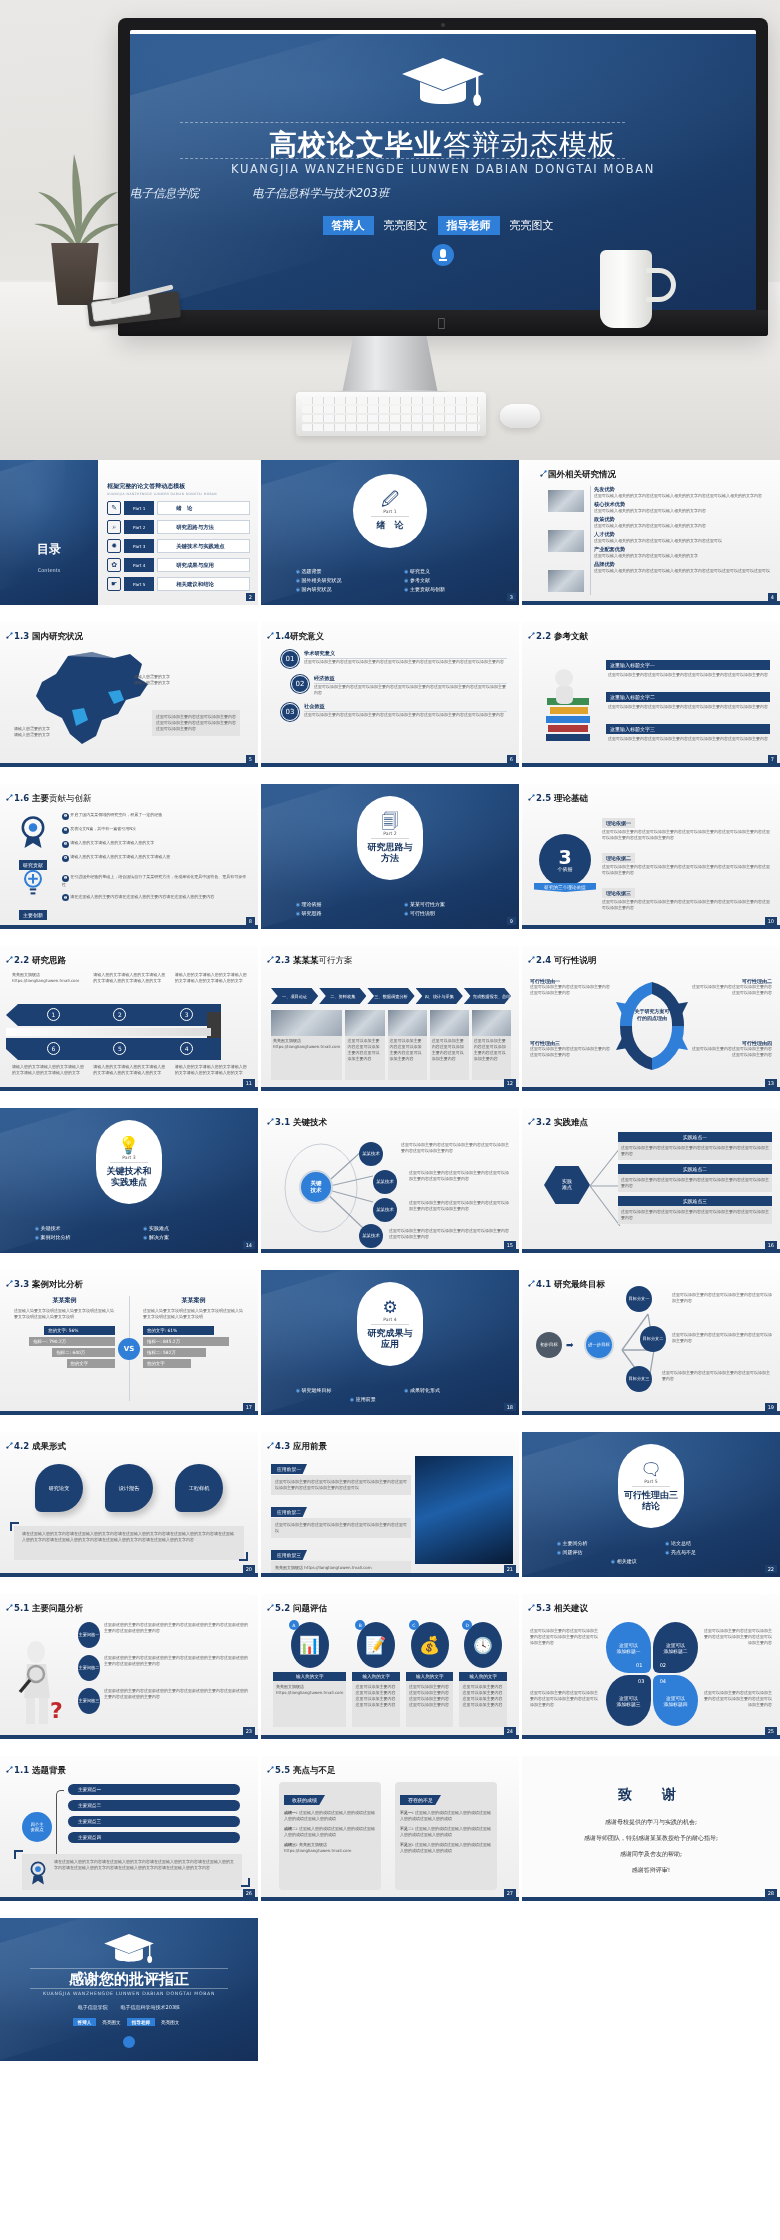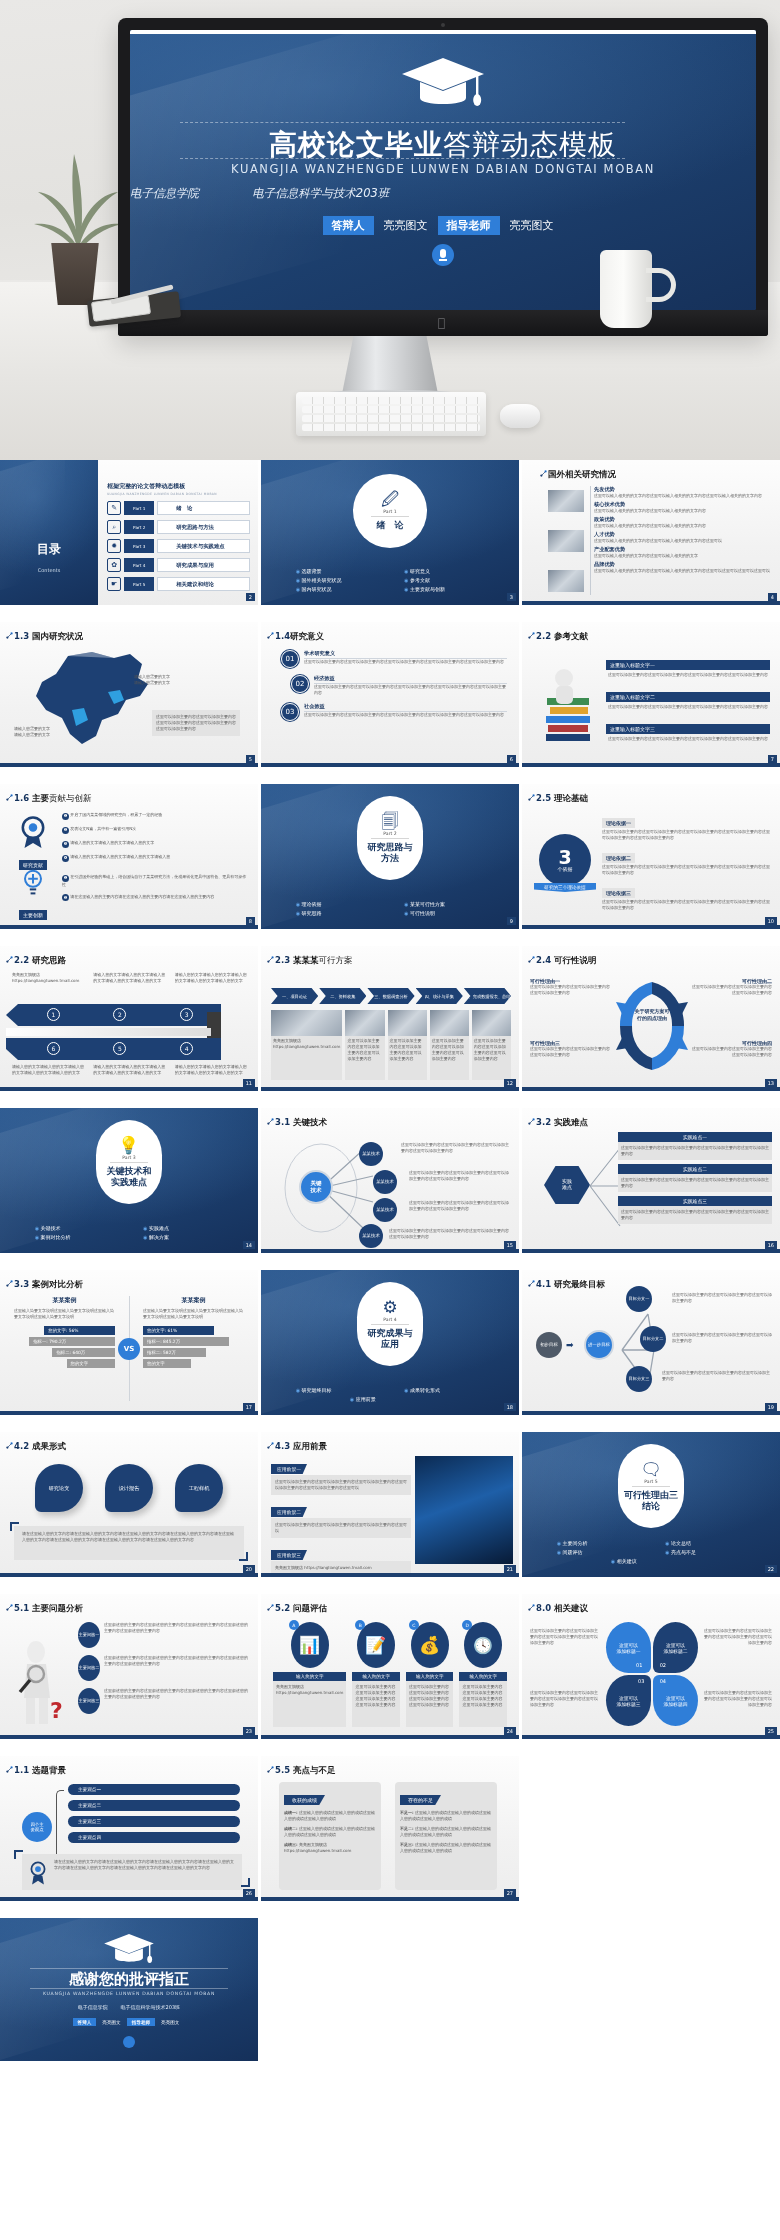--- a/index.html
+++ b/index.html
@@ -988,21 +988,21 @@
       </div>
 
       <div class="thumb last">
         <div class="sl sl-light"></div>
         <div class="stitle" style="left:14px">
           <svg class="arrowdot" viewBox="0 0 10 10">
               <circle cx="2" cy="8" r="1.6" fill="#1d4073"></circle>
               <circle cx="8" cy="2" r="1.6" fill="#2f7ed8"></circle>
               <path d="M2 8 L8 2" stroke="#1d4073" stroke-width="1"></path>
             </svg>
-          <span class="num">8.0</span> <span>相关建议</span>
+          <span class="num">5.3</span> <span>相关建议</span>
         </div>
         <div style="position:absolute;left:84px;top:28px;width:92px;height:104px">
           <div style="position:absolute;left:0;top:0;width:45px;height:51px;background:#2f7ed8;border-radius:50% 50% 6px 50%;color:#fff;font-size:4.8px;display:flex;align-items:center;justify-content:center;text-align:center">
               <span><span>这里可以</span><br><span>添加标题一</span></span>
             </div>
           <div style="position:absolute;right:0;top:0;width:45px;height:51px;background:#1d4073;border-radius:50% 50% 50% 6px;color:#fff;font-size:4.8px;display:flex;align-items:center;justify-content:center;text-align:center">
               <span><span>这里可以</span><br><span>添加标题二</span></span>
             </div>
           <div style="position:absolute;left:0;bottom:0;width:45px;height:51px;background:#1d4073;border-radius:50% 6px 50% 50%;color:#fff;font-size:4.8px;display:flex;align-items:center;justify-content:center;text-align:center">
               <span><span>这里可以</span><br><span>添加标题三</span></span>
@@ -1079,20 +1079,30 @@
         <div style="position:absolute;left:134px;top:26px;width:102px;height:108px;background:#e3e3e3;border-radius:4px;padding:5px">
           <div style="background:#1d4073;color:#fff;font-size:5px;padding:2px 8px;display:inline-block;clip-path:polygon(0 0,100% 0,86% 100%,0 100%)">存在的不足</div>
           <div class="tinytxt" style="margin-top:4px"><b>不足一:</b> <span>这里输入您的成绩这里输入您的成绩这里输入您的成绩这里输入您的成绩</span></div>
           <div class="tinytxt" style="margin-top:4px"><b>不足二:</b> <span>这里输入您的成绩这里输入您的成绩这里输入您的成绩这里输入您的成绩</span></div>
           <div class="tinytxt" style="margin-top:4px"><b>不足三:</b> <span>这里输入您的成绩这里输入您的成绩这里输入您的成绩这里输入您的成绩</span></div>
         </div>
         <div class="footbar"></div>
         <div class="pnum">27</div>
       </div>
 
+      <div class="thumb last">
+        <div class="sl sl-light" style="background:#fbfbfb"></div>
+        <div class="thanks-t">致　谢</div>
+        <div class="thanks-l" style="top:62px">感谢母校提供的学习与实践的机会;</div>
+        <div class="thanks-l" style="top:78px">感谢导师团队，特别感谢某某教授给予的耐心指导;</div>
+        <div class="thanks-l" style="top:94px">感谢同学及舍友的帮助;</div>
+        <div class="thanks-l" style="top:110px">感谢答辩评审!</div>
+        <div class="footbar"></div>
+        <div class="pnum">28</div>
+      </div>
     </div>
 
     <div class="row">
       <div class="thumb final-wrap">
         <div class="sl sl-dark"></div>
         <svg style="position:absolute;left:50%;top:14px;margin-left:-26px;width:52px;height:34px" viewBox="0 0 86 54">
           <path fill="#ffffff" d="M43 2 L84 18 L43 34 L2 18 Z"></path>
           <path fill="#ffffff" d="M20 26 L20 42 C20 50 66 50 66 42 L66 26 L43 35 Z"></path>
           <rect x="76" y="18" width="2.4" height="22" fill="#ffffff"></rect>
           <ellipse cx="77.2" cy="44" rx="4" ry="6" fill="#ffffff"></ellipse>

